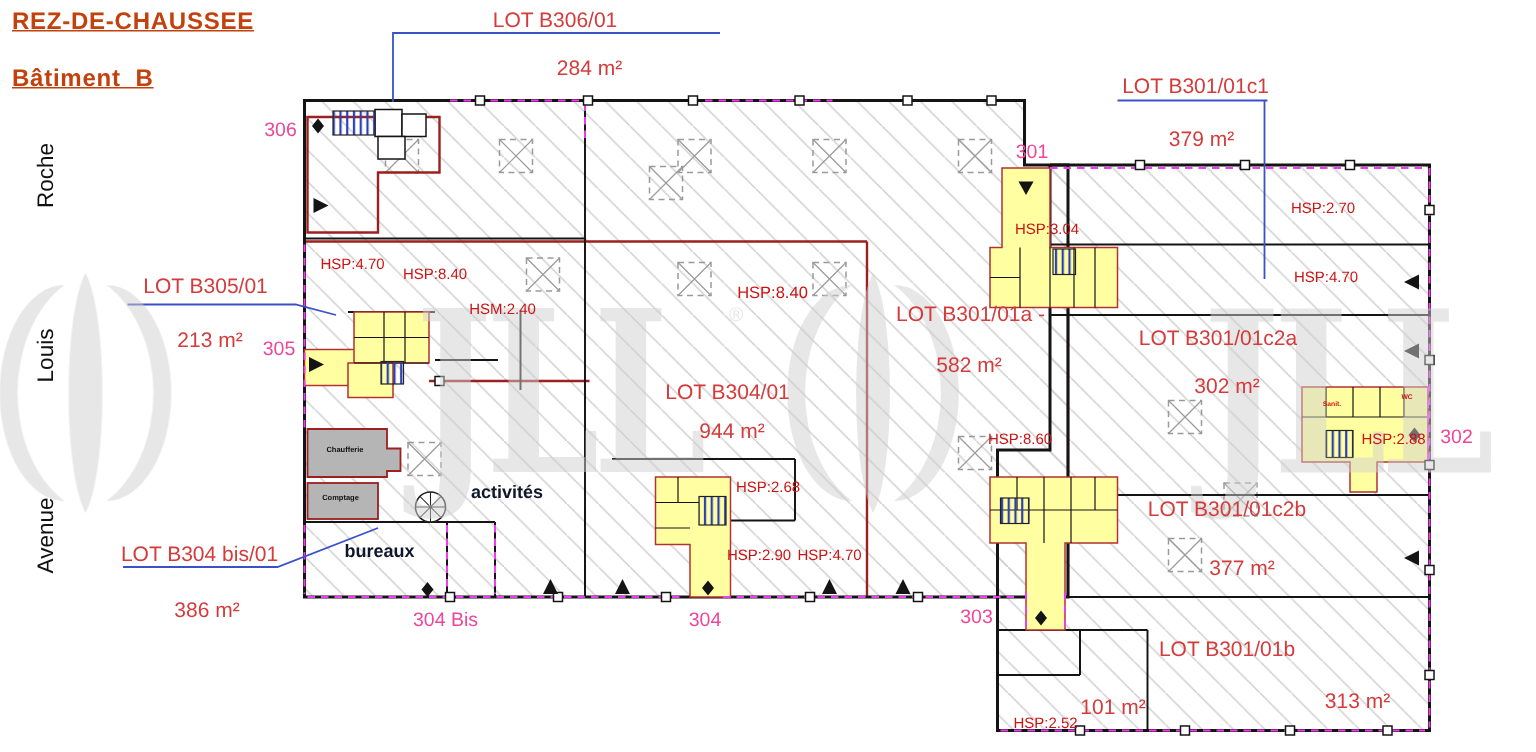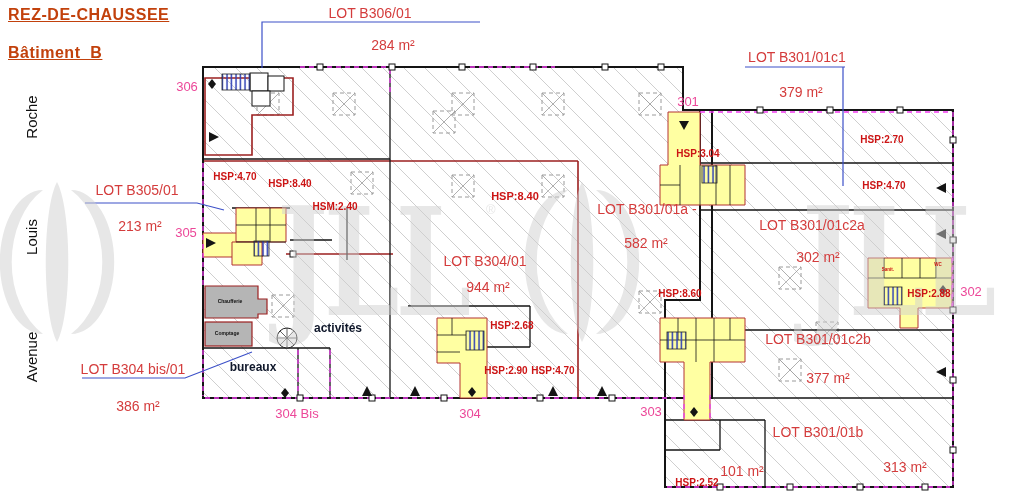--- a/index.html
+++ b/index.html
@@ -6,21 +6,21 @@
   .stage{position:relative;width:1024px;height:501px;background:#fff;overflow:hidden;
          font-family:"Liberation Sans","DejaVu Sans",sans-serif;}
   .stage svg{position:absolute;left:0;top:0;}
   .lbl{position:absolute;transform:translate(-50%,-50%);white-space:pre;line-height:1;}
   .title{position:absolute;left:8px;top:6px;font-size:16px;font-weight:600;color:#c2410c;
          text-decoration:underline;letter-spacing:.5px;white-space:pre;}
   .title2{top:29px;margin-top:15px;}
   .street{font-size:15px;color:#111;transform:translate(-50%,-50%) rotate(-90deg);}
   .lot{font-size:14px;color:#d43c3c;}
   .area{font-size:14px;color:#d43c3c;}
-  .hsp{font-size:10px;font-weight:bold;color:#cc1414;}
+  .hsp{font-size:10px;font-weight:normal;color:#cc1414;}
   .hsp-big{font-size:11px;}
   .num{font-size:13px;color:#ec4899;}
   .roomred{font-size:12px;font-weight:bold;color:#0f172a;}
   .tiny{font-size:5px;font-weight:bold;color:#111;}
   .microred{font-size:4.5px;font-weight:bold;color:#cc1414;}
 </style>
 </head>
 <body>
 
 <div class="stage">

